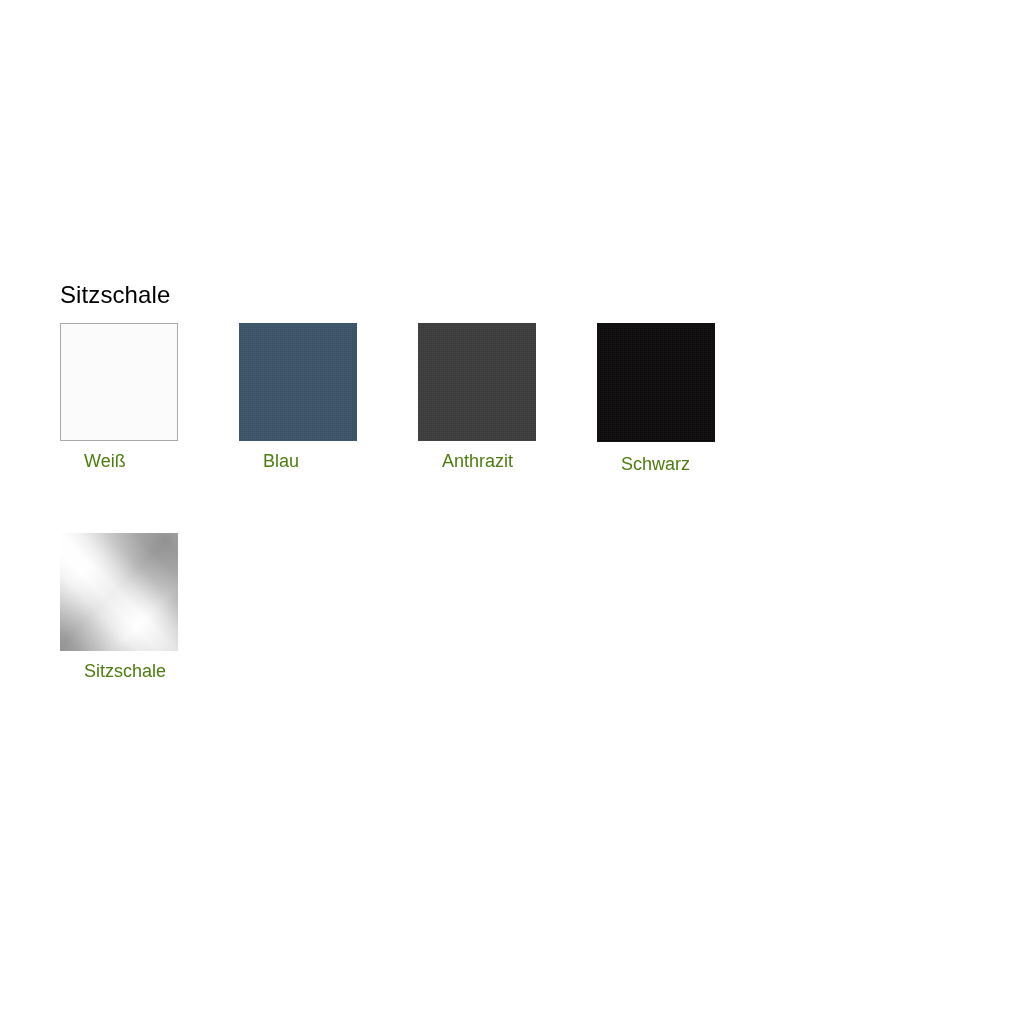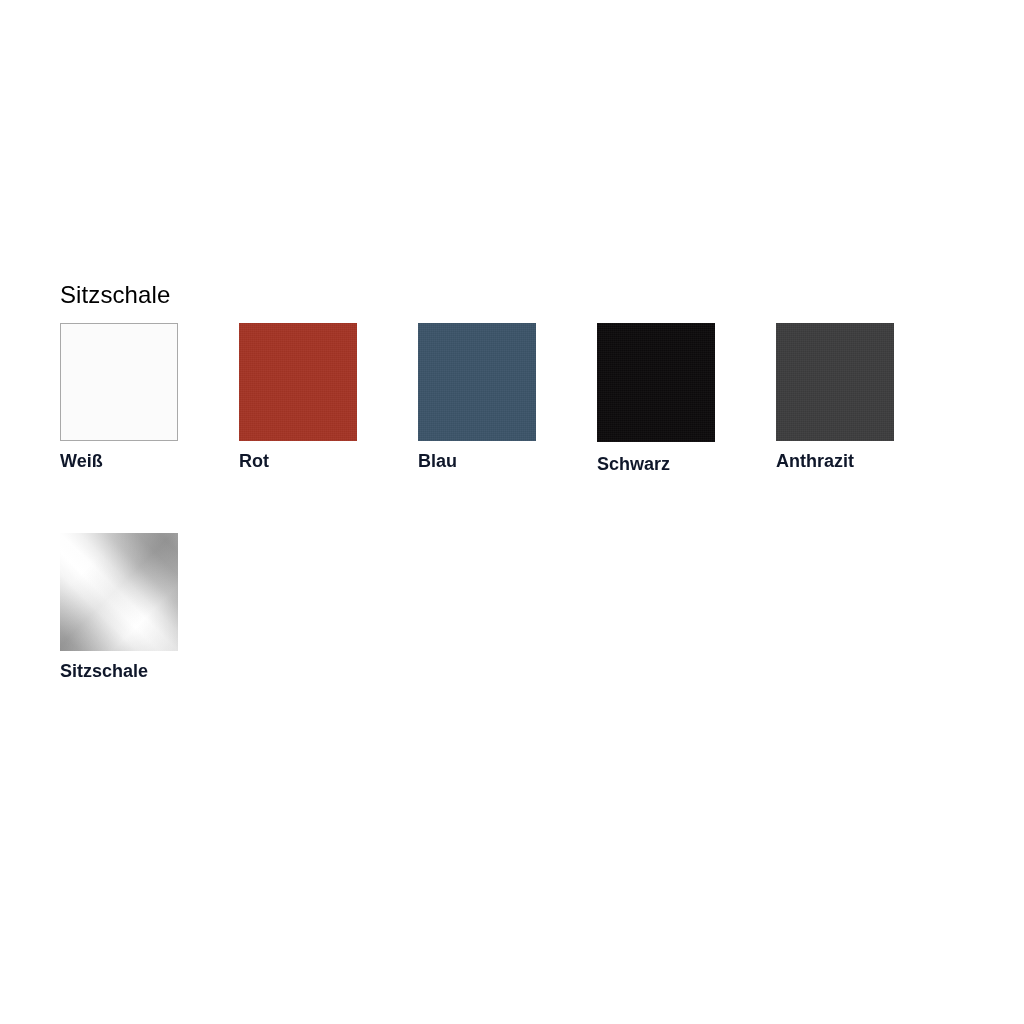--- a/index.html
+++ b/index.html
@@ -107,24 +107,25 @@
       rgba(255,255,255,0.55) 0%,
       rgba(255,255,255,0.12) 26%,
       rgba(0,0,0,0.06) 48%,
       rgba(255,255,255,0.10) 72%,
       rgba(0,0,0,0.10) 100%);
   }
 
   .swatch-label {
     font-size: 18px;
     line-height: 21px;
-    font-weight: 700;
-    color: #0f172a;
+    font-weight: 400;
+    color: #4d7c0f;
     margin-top: 10px;
     white-space: nowrap;
+    margin-left: 24px;
   }
   
   .swatch-cell.nudge-1 .swatch-square { height: 119px; }
   .swatch-cell.nudge-1 .swatch-label  { margin-top: 12px; }
 </style>
 </head>
 <body>
 
 <div class="canvas">
 
@@ -132,38 +133,34 @@
 
     <h2 class="group-title">Sitzschale</h2>
 
     <div class="swatch-row">
 
       <div class="swatch-cell">
         <span class="swatch-square bordered" style="background-color: rgb(251, 251, 251); border: 1px solid rgb(169, 169, 169);"></span>
         <div class="swatch-label">Weiß</div>
       </div>
 
-      <div class="swatch-cell">
-        <span class="swatch-square textile" style="background-color: rgb(164, 52, 37);"></span>
-        <div class="swatch-label">Rot</div>
-      </div>
 
       <div class="swatch-cell">
         <span class="swatch-square textile" style="background-color: rgb(60, 84, 105);"></span>
         <div class="swatch-label">Blau</div>
       </div>
 
+      <div class="swatch-cell">
+        <span class="swatch-square textile" style="background-color: rgb(61, 61, 62);"></span>
+        <div class="swatch-label">Anthrazit</div>
+      </div>
+
       <div class="swatch-cell last nudge-1">
         <span class="swatch-square textile" style="background-color: rgb(13, 11, 12);"></span>
         <div class="swatch-label">Schwarz</div>
-      </div>
-
-      <div class="swatch-cell">
-        <span class="swatch-square textile" style="background-color: rgb(61, 61, 62);"></span>
-        <div class="swatch-label">Anthrazit</div>
       </div>
 
     </div>
   </section>
 
   <section class="option-group" id="group-gestell">
 
 
     <div class="swatch-row">
 

